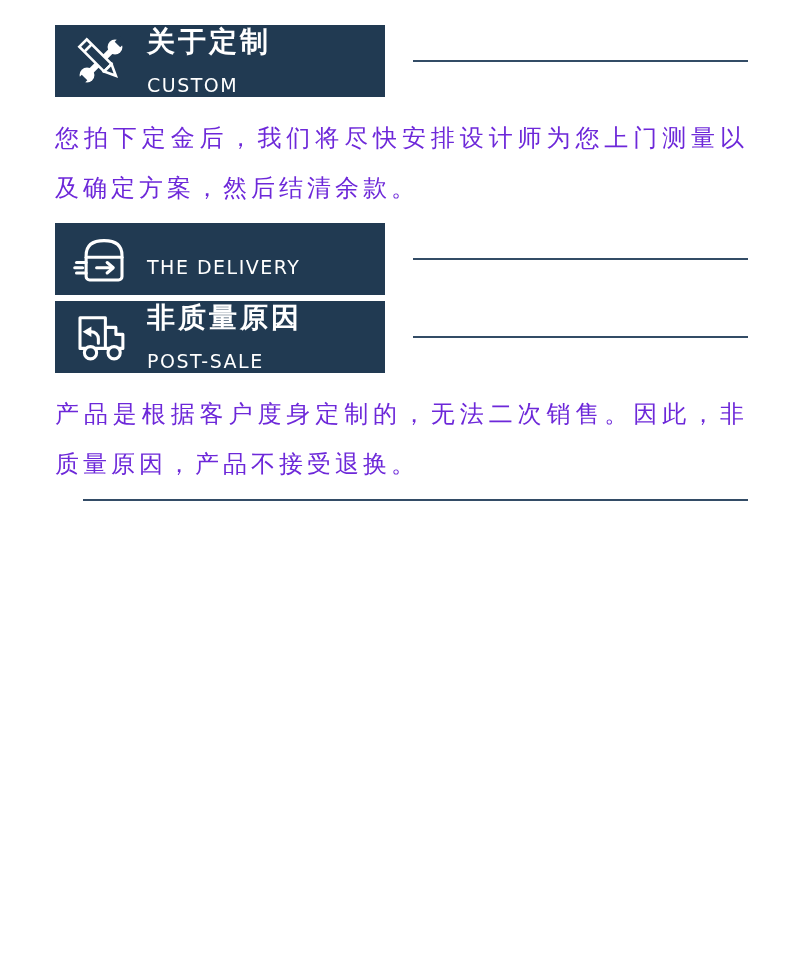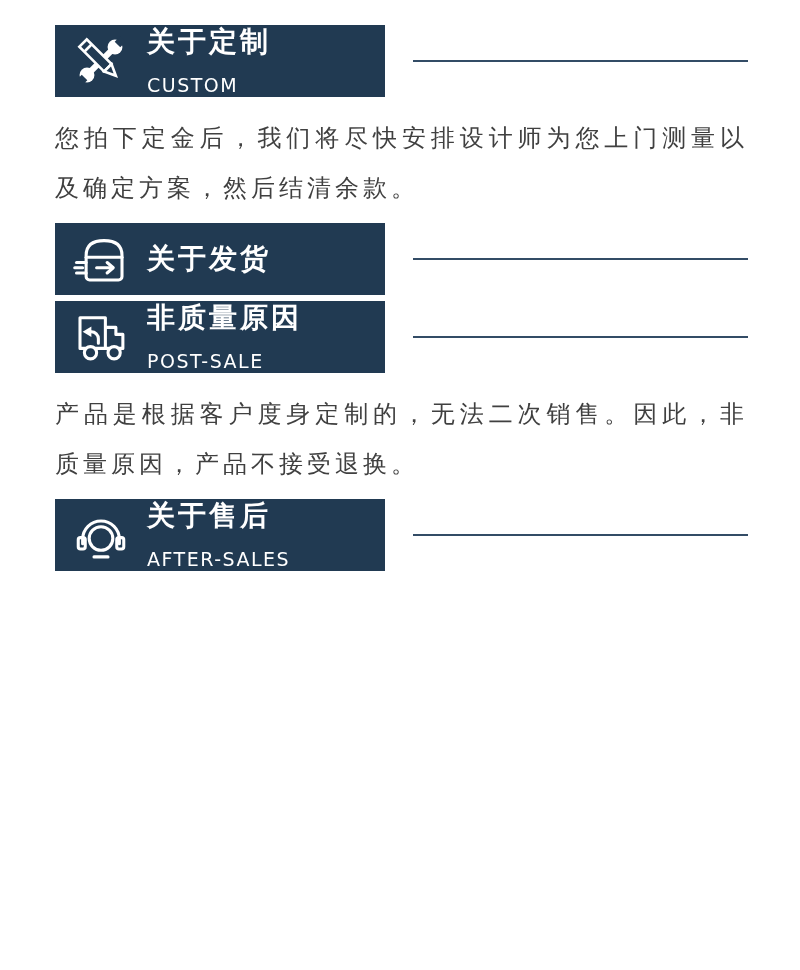--- a/index.html
+++ b/index.html
@@ -38,41 +38,42 @@
   }
   .icon-box svg { width: 56px; height: 56px; display: block; }
   .titles { display: flex; flex-direction: column; }
   .title-cn {
     color: #ffffff;
     font-size: 28px;
     font-weight: bold;
     letter-spacing: 3px;
     line-height: 1.15;
     white-space: nowrap;
+    text-align: right;
   }
   .title-en {
     color: #ffffff;
     font-size: 19px;
     font-weight: 400;
     letter-spacing: 1.5px;
     margin-top: 16px;
     white-space: nowrap;
   }
   .rule {
     flex: 1;
     height: 2px;
     background: #334c66;
     margin-left: 28px;
   }
   .body-text {
     margin: 16px 0 10px 0;
     font-size: 24px;
     letter-spacing: 4px;
     line-height: 50px;
-    color: #404040;
+    color: #6d28d9;
     text-align: justify;
   }
 </style>
 </head>
 <body>
 
 <div class="page">
 
   <section class="section">
     <div class="header-row">
@@ -109,21 +110,21 @@
             <path d="M15,52 v-24 q0,-17 20.5,-17 q20.5,0 20.5,17 v24 a4,4 0 0 1 -4,4 h-33 a4,4 0 0 1 -4,-4 z"></path>
             <line x1="15" y1="30" x2="56" y2="30"></line>
             <line x1="27" y1="42" x2="45" y2="42"></line>
             <polyline points="39,36 46,42 39,48" fill="none"></polyline>
             <line x1="4" y1="36" x2="15" y2="36"></line>
             <line x1="2" y1="42" x2="11" y2="42"></line>
             <line x1="4" y1="48" x2="15" y2="48"></line>
           </svg>
         </span>
         <div class="titles">
-          <div class="title-cn">关于发货</div>
+          <div class="title-en">THE DELIVERY</div>
         </div>
       </div>
       <div class="rule"></div>
     </div>
   </section>
 
   <section class="section">
     <div class="header-row">
       <div class="band">
         <span class="icon-box">
@@ -141,32 +142,17 @@
           <div class="title-en">POST-SALE</div>
         </div>
       </div>
       <div class="rule"></div>
     </div>
     <p class="body-text">产品是根据客户度身定制的，无法二次销售。因此，非质量原因，产品不接受退换。</p>
   </section>
 
   <section class="section">
     <div class="header-row">
-      <div class="band">
-        <span class="icon-box">
-          <svg viewBox="0 0 64 64" xmlns="http://www.w3.org/2000/svg" fill="none" stroke="#ffffff" stroke-width="3.5" stroke-linecap="round">
-            <path d="M11,42 v-5 a21,21 0 0 1 42,0 v5"></path>
-            <circle cx="32" cy="36" r="13.5"></circle>
-            <rect x="6" y="35" width="8" height="13" rx="2.5"></rect>
-            <rect x="50" y="35" width="8" height="13" rx="2.5"></rect>
-            <line x1="24" y1="57" x2="40" y2="57"></line>
-          </svg>
-        </span>
-        <div class="titles">
-          <div class="title-cn">关于售后</div>
-          <div class="title-en">AFTER-SALES</div>
-        </div>
-      </div>
       <div class="rule"></div>
     </div>
   </section>
 
 </div>
 
 </body></html>

